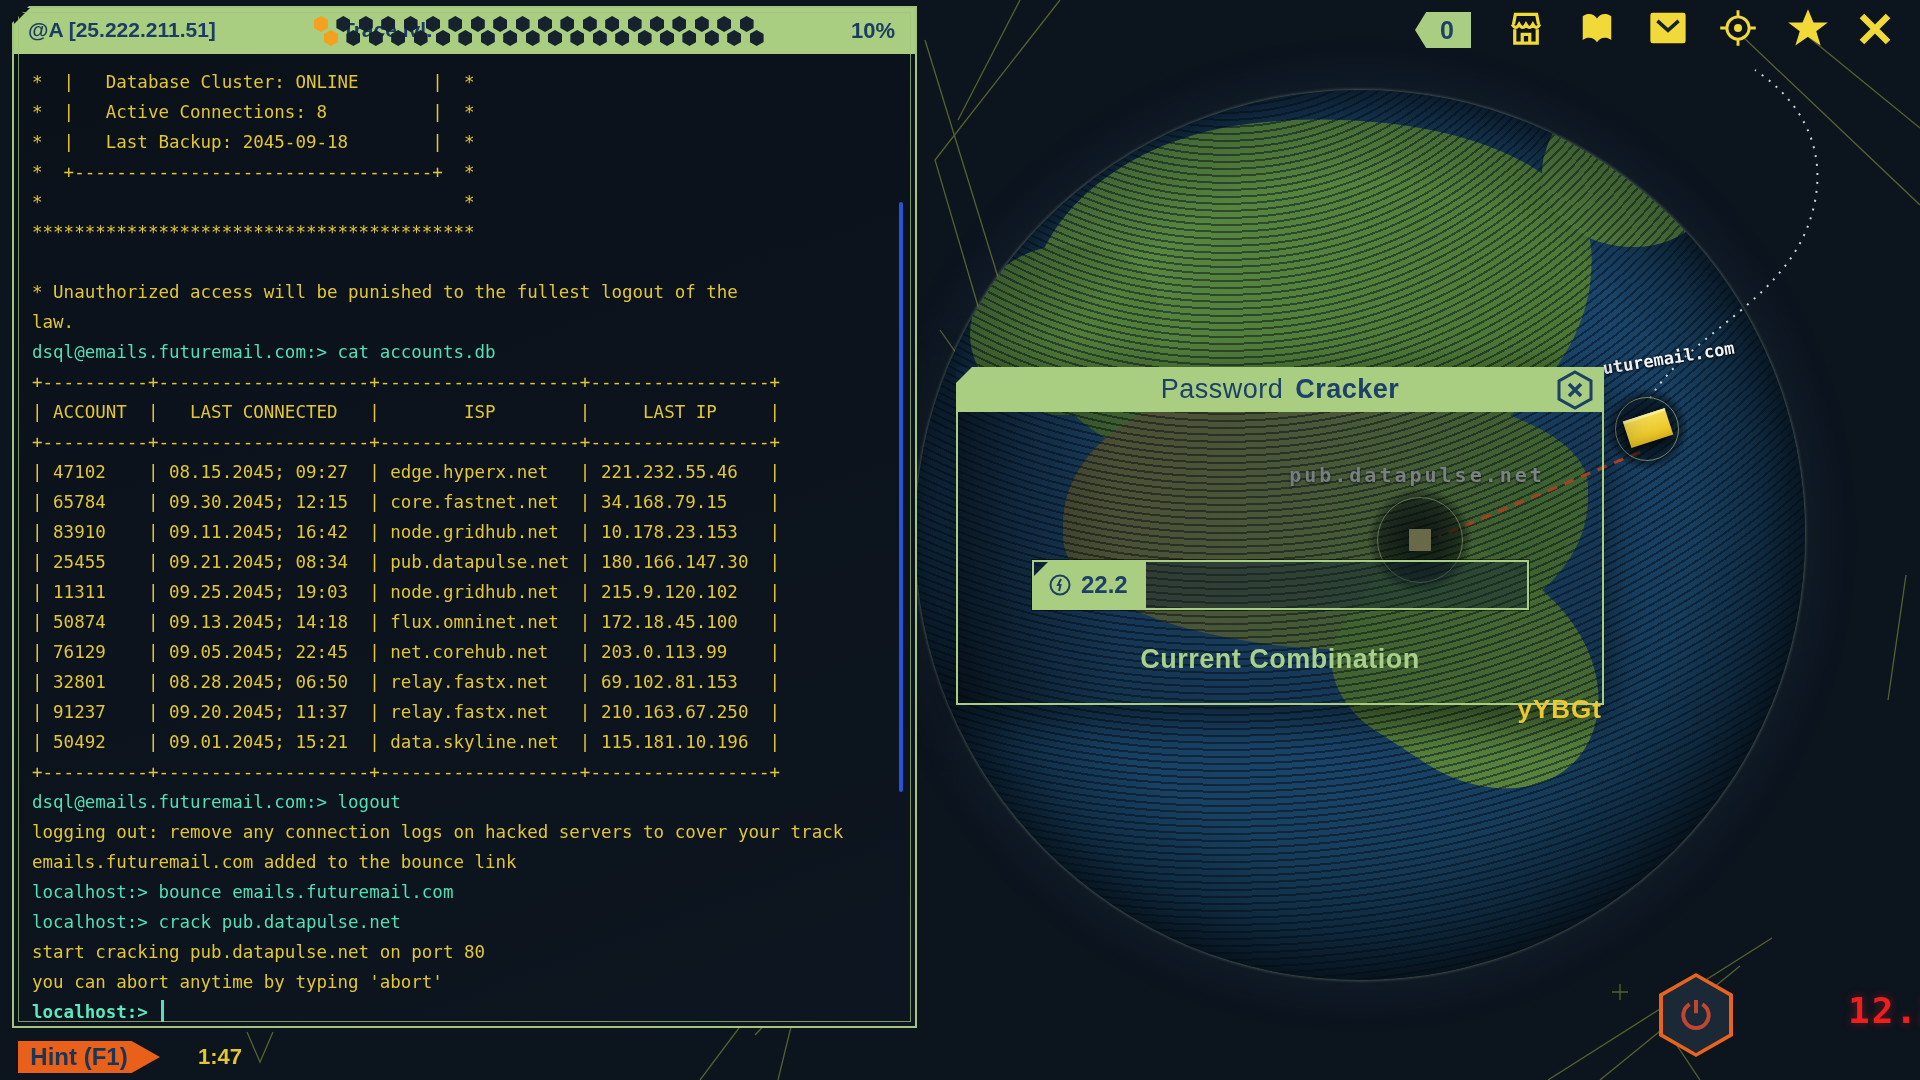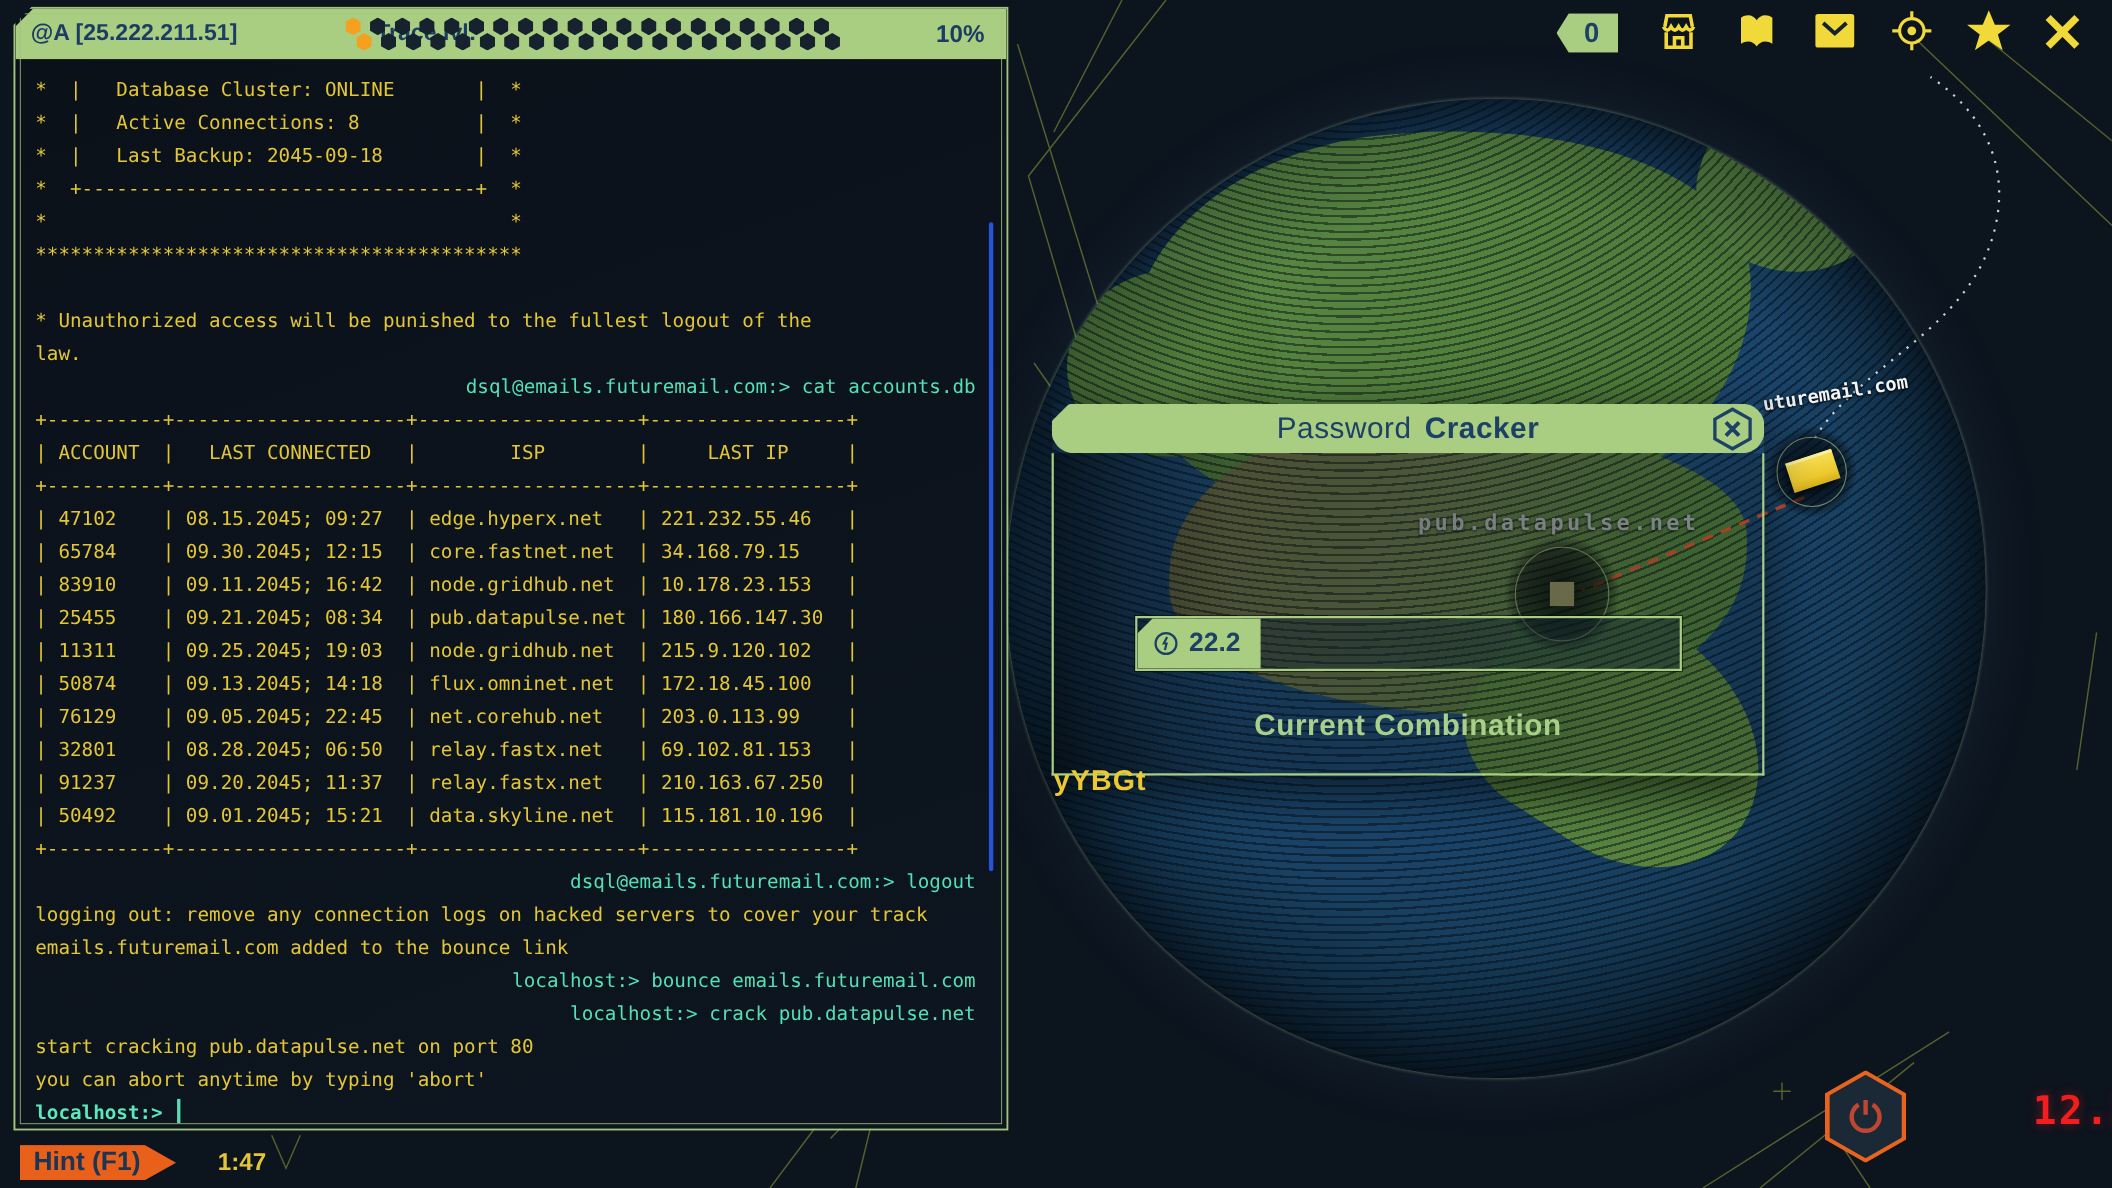--- a/index.html
+++ b/index.html
@@ -46,35 +46,35 @@
   .label-mail { position:absolute; left:1602px; top:348px; z-index:3; transform:rotate(-9deg);
     font-family:"DejaVu Sans Mono", monospace; font-weight:bold; font-size:17px; color:#f2f5f7;
     text-shadow:0 1px 2px rgba(0,0,0,.9), 0 0 4px rgba(0,0,0,.6); }
 
   
   .dialog { position:absolute; left:956px; top:367px; width:648px; height:338px; z-index:4;
     box-shadow:0 14px 44px rgba(0,0,0,.65); }
   .dialog-title { position:absolute; left:0; top:0; right:0; height:45px; background:#a9cd81;
     clip-path:polygon(16px 0, 100% 0, 100% 100%, 0 100%, 0 16px);
     display:flex; align-items:center; justify-content:center;
-    color:#1d4066; font-size:27px; letter-spacing:.5px;border-radius:20px; }
+    color:#1d4066; font-size:27px; letter-spacing:.5px; }
   .dialog-title .t-bold { font-weight:bold; margin-left:12px; }
   .dialog-close { position:absolute; right:10px; top:3px; width:38px; height:40px; cursor:pointer; }
   .dialog-body { position:absolute; left:0; top:45px; right:0; bottom:0;
     border:2px solid #a9cd81; border-top:none;
     background:linear-gradient(to right, rgba(4,8,12,.62), rgba(4,8,12,.30) 25%, rgba(4,8,12,.22)); }
   .progress { position:absolute; left:74px; top:148px; width:497px; height:50px;
     border:2px solid #a9cd81; background:rgba(12,30,48,.40); box-shadow:0 0 0 1px rgba(0,0,0,.5); }
   .progress-fill { position:absolute; left:0; top:0; bottom:0; background:#a9cd81;
     clip-path:polygon(14px 0, 100% 0, 100% 100%, 0 100%, 0 14px);
     display:flex; align-items:center; gap:9px; padding-left:14px;
     color:#1d4066; font-size:24px; font-weight:bold; }
   .combo-label { position:absolute; left:0; right:0; top:232px; text-align:center;
     color:#a9d08a; font-size:27px; font-weight:bold; letter-spacing:.5px; }
-  .combo-value { position:absolute; left:0; right:0; top:282px; text-align:left;
+  .combo-value { position:absolute; left:0; right:0; top:282px; text-align:right;
     color:#ecc832; font-size:26px; font-weight:bold; letter-spacing:1px; }
 
   
   .terminal { position:absolute; left:12px; top:6px; width:905px; height:1022px; z-index:5;
     background:linear-gradient(160deg,#0a1119 0%, #0d1520 100%);
     border:2px solid #a2c47c; clip-path:polygon(17px 0, 100% 0, 100% 100%, 0 100%, 0 17px);padding-left:23px; }
   .terminal-inner { position:absolute; inset:4px; border:1px solid rgba(162,196,124,.75); pointer-events:none; }
   .term-header { position:absolute; left:0; top:0; right:0; height:46px; background:#a9cd81;
     clip-path:polygon(16px 0, 100% 0, 100% 100%, 0 100%, 0 16px); }
   .term-host { position:absolute; left:14px; top:10px; color:#1c3d63; font-size:21px; font-weight:bold; }
@@ -84,21 +84,21 @@
   .hex { position:absolute; width:14px; height:16px; background:#16222e;
     clip-path:polygon(50% 0, 100% 25%, 100% 75%, 50% 100%, 0 75%, 0 25%); }
   .hex.top { left:0; top:0; }
   .hex.bot { left:10px; top:14px; }
   .hex.active { background:#f5a01e; }
   .trace-pct { position:absolute; right:20px; top:10px; color:#1c3d63; font-size:22px; font-weight:bold; }
   .screen { position:absolute; left:18px; top:59px; right:28px; bottom:4px;
     font-family:"DejaVu Sans Mono", monospace; font-size:17.5px; line-height:30px; }
   .tl { white-space:pre; height:30px; }
   .tl.out { color:#e3c636; }
-  .tl.cmd { color:#54dfb4;text-align:right; }
+  .tl.cmd { color:#54dfb4; }
   .tl.prompt { color:#5ae8bc; font-weight:bold; }
   .cursor { display:inline-block; width:3px; height:22px; background:#54dfb4; vertical-align:-4px; margin-left:3px; }
   .scrollbar { position:absolute; left:885px; top:194px; width:4px; height:590px; background:#2653d8; border-radius:2px; }
 
   
   .hud-icon { position:absolute; z-index:6; cursor:pointer; }
   .badge-0 { left:1415px; top:12px; width:56px; height:36px; background:#a9cd81;
     clip-path:polygon(0 50%, 20% 0, 100% 0, 100% 100%, 20% 100%);
     display:flex; align-items:center; justify-content:center;
     color:#1d4066; font-size:25px; font-weight:bold; padding-left:8px; }

